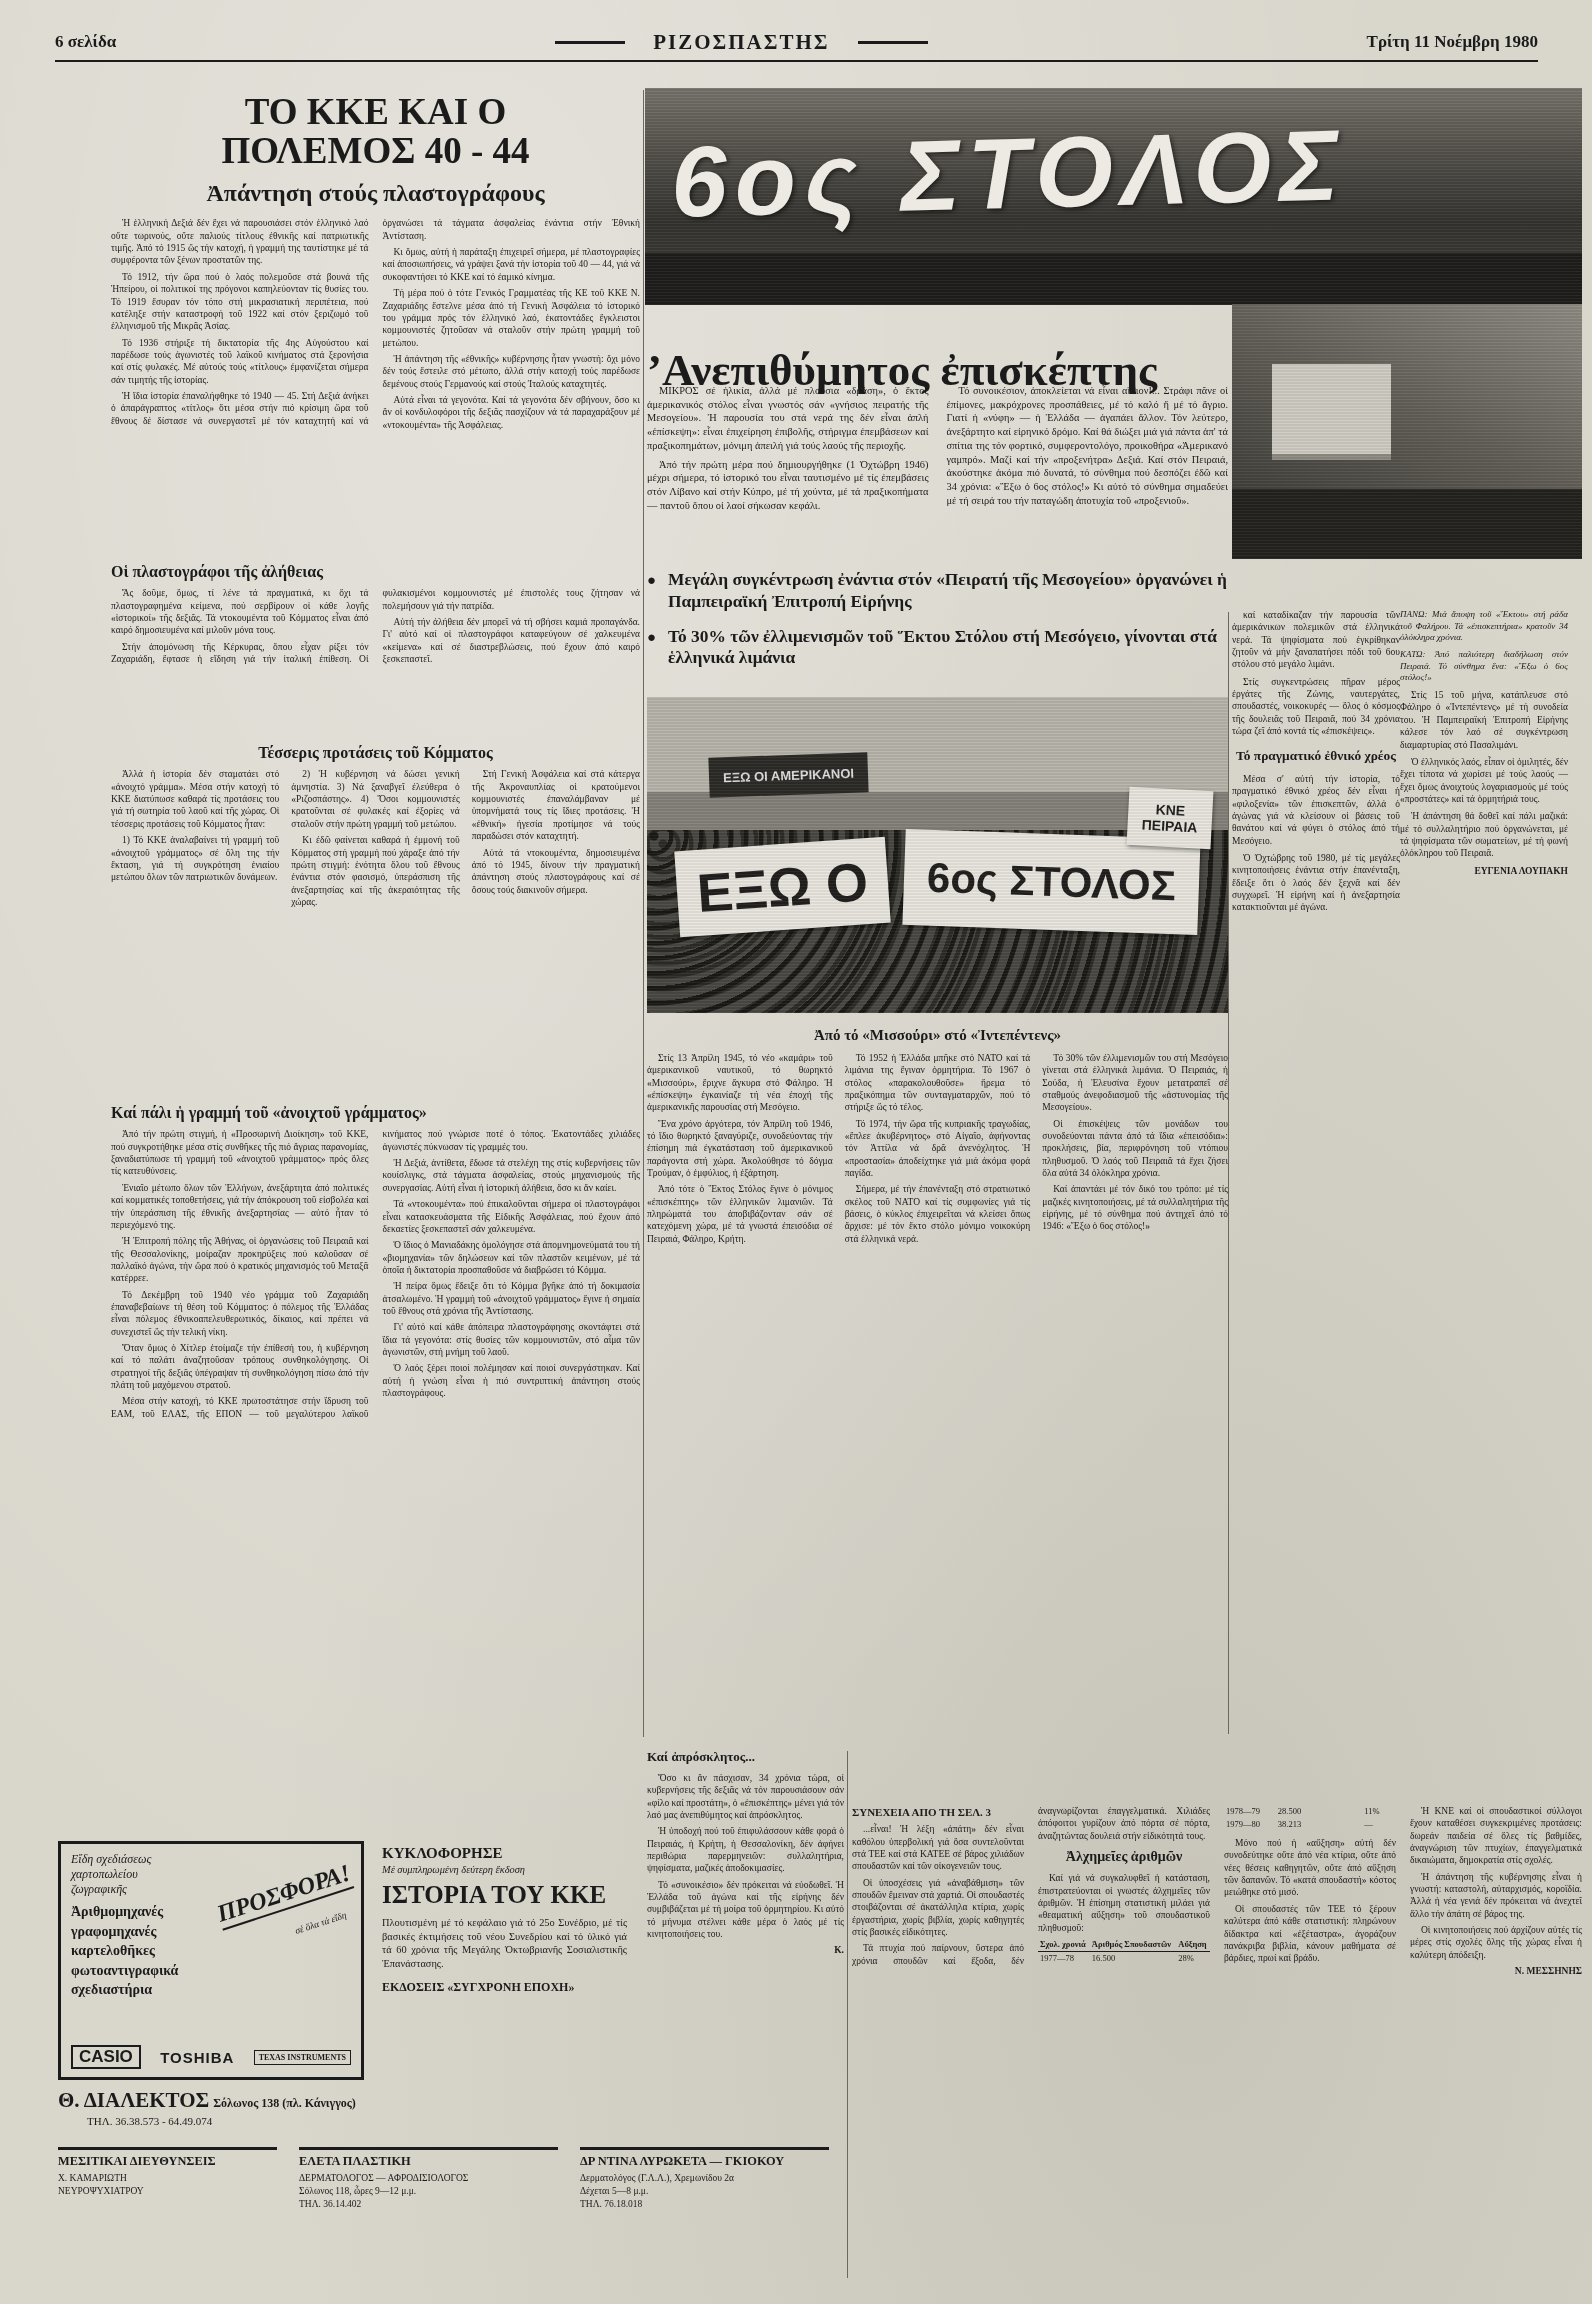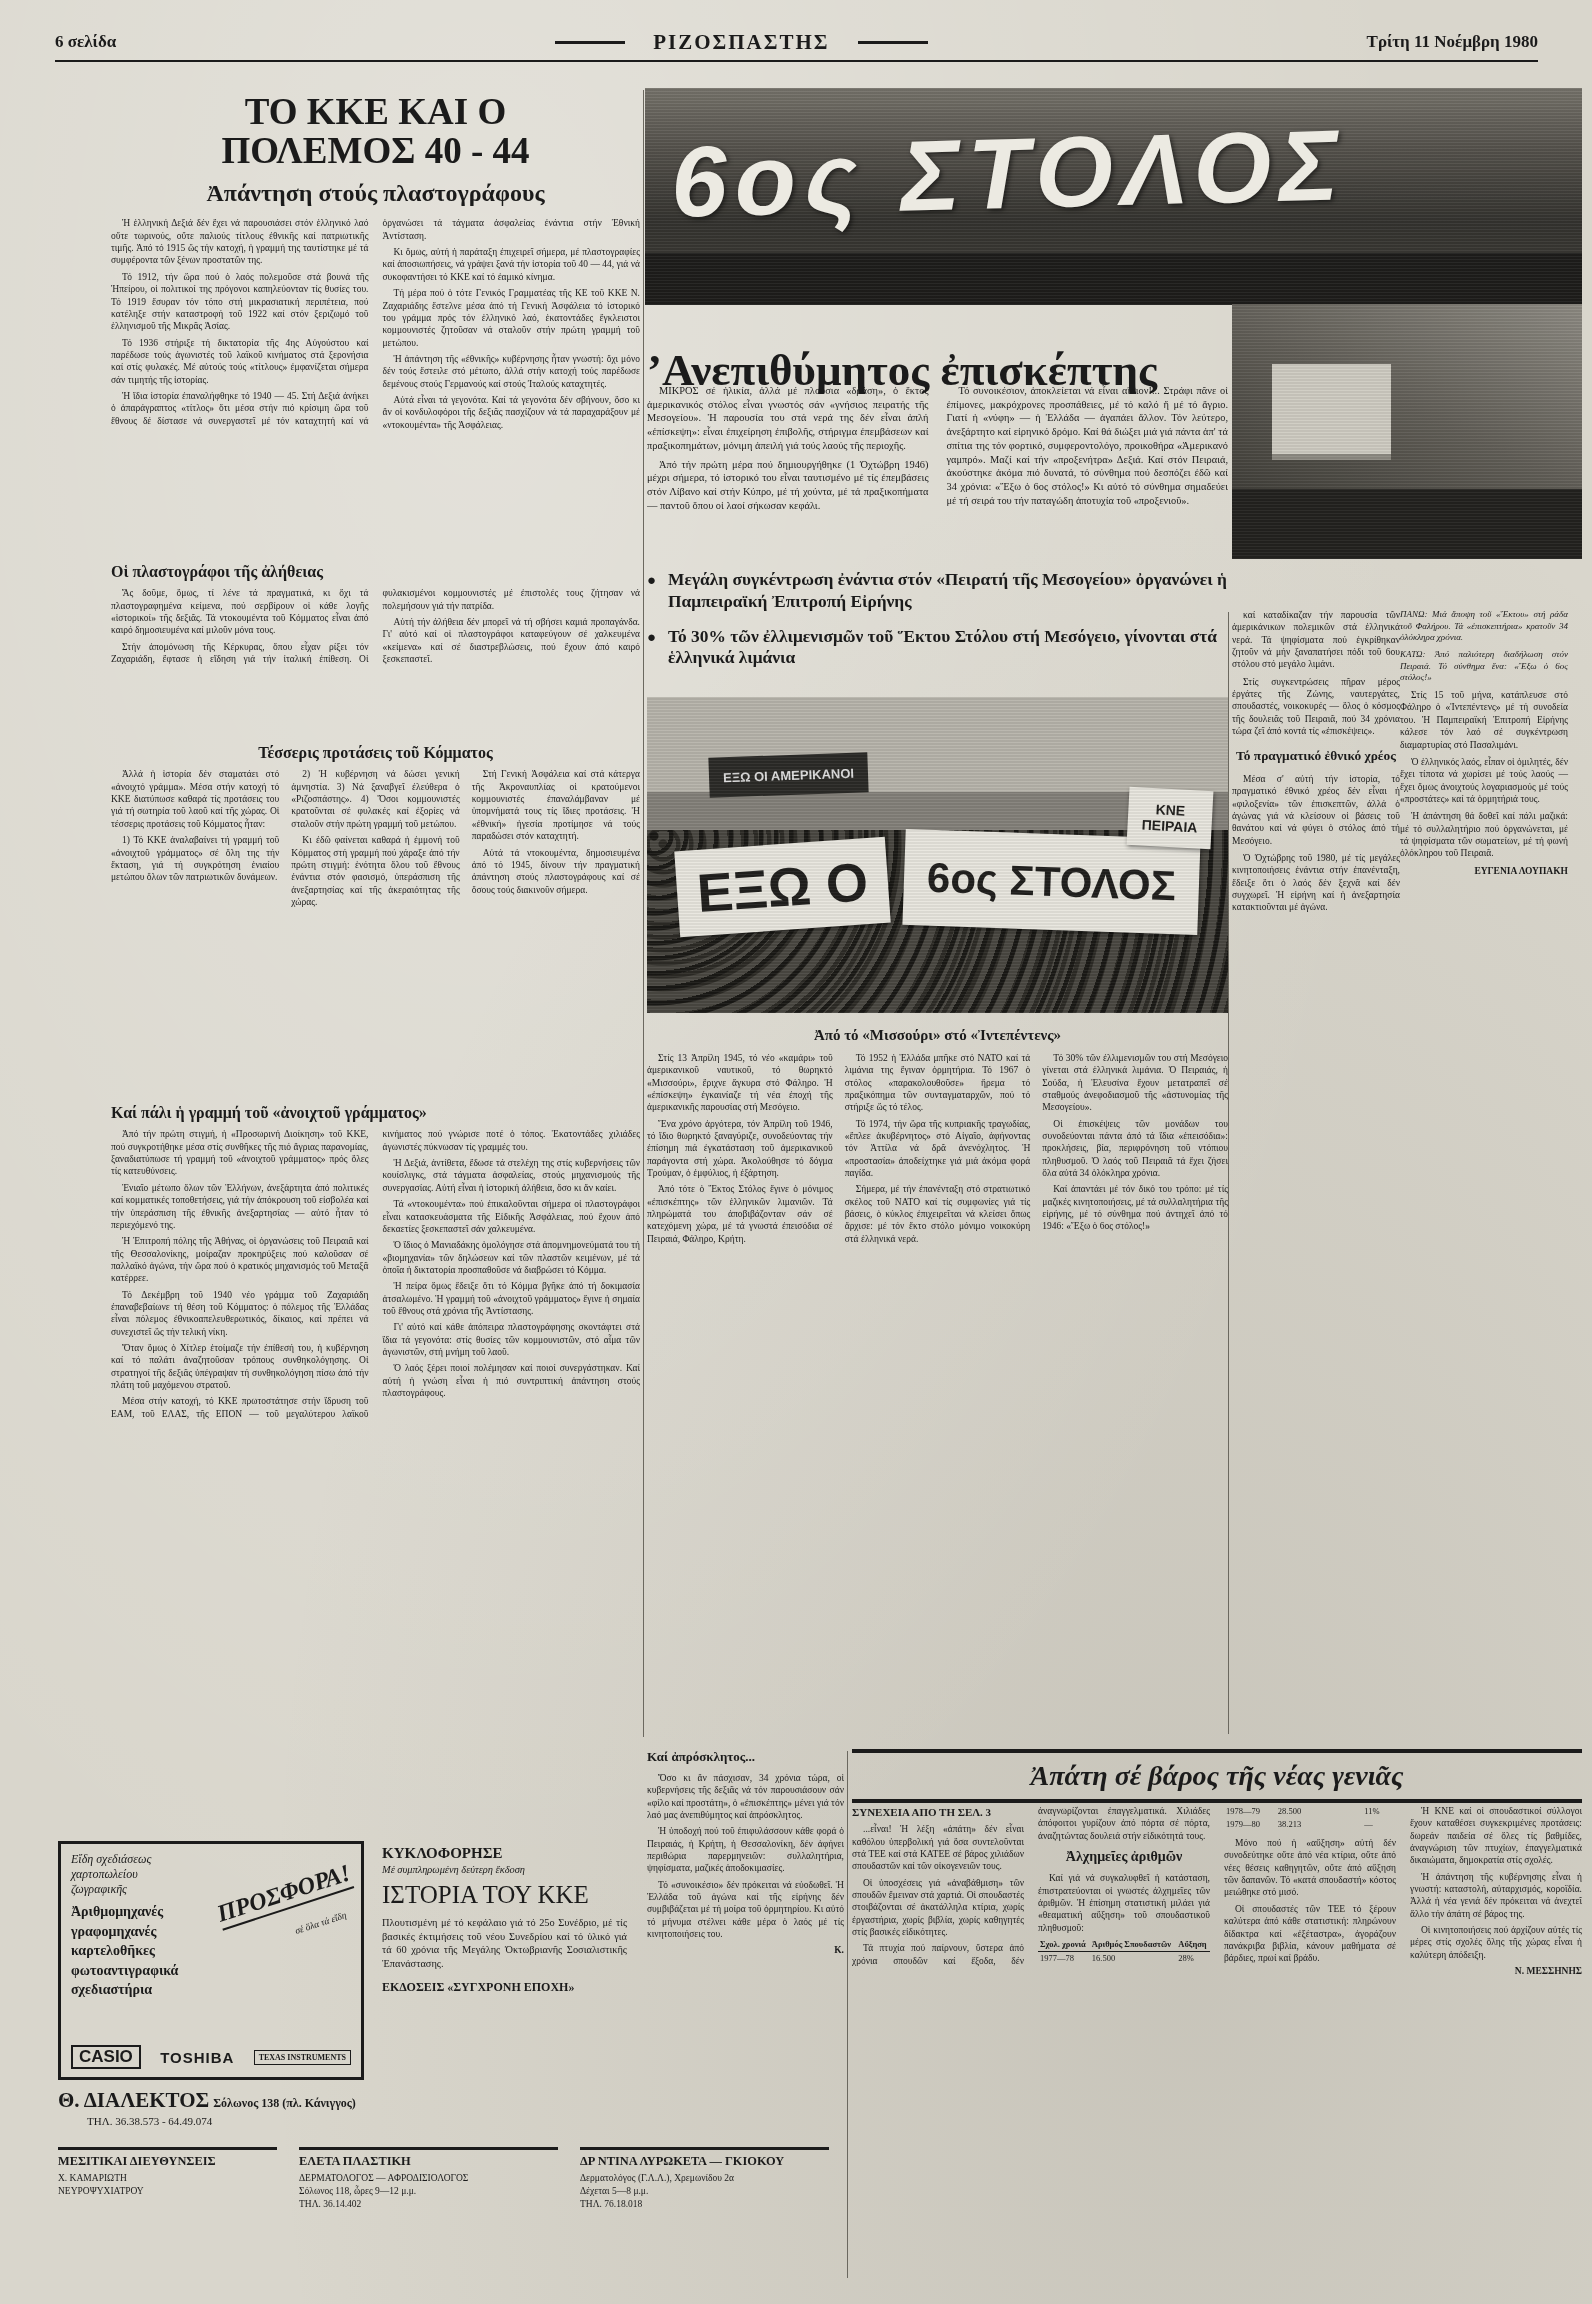--- a/index.html
+++ b/index.html
@@ -105,21 +105,21 @@
   .brand-casio{font-weight:bold;font-size:17px;font-family:"Liberation Sans",sans-serif;border:2px solid #1b1b1b;padding:0 6px;}
   .brand-toshiba{font-weight:bold;font-size:15px;font-family:"Liberation Sans",sans-serif;letter-spacing:1px;}
   .brand-ti{font-size:8px;font-weight:bold;border:1px solid #1b1b1b;padding:2px 4px;text-align:center;}
   .dealer{position:absolute;left:58px;top:2088px;width:306px;}
   .dealer-name{font-size:21px;font-weight:bold;}
   .dealer-addr{font-size:12px;font-weight:bold;}
   .dealer-phones{font-size:11px;margin-top:2px;margin-left:29px;}
   .ad-book{position:absolute;left:372px;top:1841px;width:265px;height:293px;padding:4px 10px;box-sizing:border-box;}
   .book-head{font-size:15px;font-weight:bold;}
   .book-sub{font-size:10.4px;font-style:italic;margin:2px 0 6px;}
-  .book-title{font-size:25px;font-weight:normal;line-height:1.08;margin-bottom:8px;}
+  .book-title{font-size:25px;font-weight:bold;line-height:1.08;margin-bottom:8px;}
   .book-body{font-size:10.4px;line-height:1.3;text-align:justify;}
   .book-pub{font-size:12px;font-weight:bold;margin-top:10px;}
   .classifieds{position:absolute;left:58px;top:2147px;width:788px;display:flex;gap:22px;}
   .cls{border-top:3px solid #1b1b1b;padding-top:4px;}
   .cls-0{width:219px;}.cls-1{width:259px;}.cls-2{width:249px;}
   .cls-title{font-weight:bold;font-size:12.4px;margin-bottom:3px;}
   .cls-line{font-size:9.5px;line-height:1.35;}
 </style>
 </head>
 <body>
@@ -257,23 +257,20 @@
     <div class="rc">
       <p class="caption">ΠΑΝΩ: Μιά ἄποψη τοῦ «Ἕκτου» στή ράδα τοῦ Φαλήρου. Τά «ἐπισκεπτήρια» κρατοῦν 34 ὁλόκληρα χρόνια.</p>
       <p class="caption">ΚΑΤΩ: Ἀπό παλιότερη διαδήλωση στόν Πειραιά. Τό σύνθημα ἕνα: «Ἔξω ὁ 6ος στόλος!»</p>
       <p>Στίς 15 τοῦ μήνα, κατάπλευσε στό Φάληρο ὁ «Ἰντεπέντενς» μέ τή συνοδεία του. Ἡ Παμπειραϊκή Ἐπιτροπή Εἰρήνης κάλεσε τόν λαό σέ συγκέντρωση διαμαρτυρίας στό Πασαλιμάνι.</p>
       <p>Ὁ ἑλληνικός λαός, εἶπαν οἱ ὁμιλητές, δέν ἔχει τίποτα νά χωρίσει μέ τούς λαούς — ἔχει ὅμως ἀνοιχτούς λογαριασμούς μέ τούς «προστάτες» καί τά ὁρμητήριά τους.</p>
       <p>Ἡ ἀπάντηση θά δοθεῖ καί πάλι μαζικά: μέ τό συλλαλητήριο πού ὀργανώνεται, μέ τά ψηφίσματα τῶν σωματείων, μέ τή φωνή ὁλόκληρου τοῦ Πειραιᾶ.</p>
       <p class="sig">ΕΥΓΕΝΙΑ ΛΟΥΠΑΚΗ</p>
     </div>
   </div>
 
-  <div class="apati-box">
-    <span>Ἀπάτη σέ βάρος τῆς νέας γενιᾶς</span>
-  </div>
   <div class="apati-body">
     <p class="cont-label">ΣΥΝΕΧΕΙΑ ΑΠΟ ΤΗ ΣΕΛ. 3</p>
     <p>...εἶναι! Ἡ λέξη «ἀπάτη» δέν εἶναι καθόλου ὑπερβολική γιά ὅσα συντελοῦνται στά ΤΕΕ καί στά ΚΑΤΕΕ σέ βάρος χιλιάδων σπουδαστῶν καί τῶν οἰκογενειῶν τους.</p>
     <p>Οἱ ὑποσχέσεις γιά «ἀναβάθμιση» τῶν σπουδῶν ἔμειναν στά χαρτιά. Οἱ σπουδαστές στοιβάζονται σέ ἀκατάλληλα κτίρια, χωρίς ἐργαστήρια, χωρίς βιβλία, χωρίς καθηγητές στίς βασικές εἰδικότητες.</p>
     <p>Τά πτυχία πού παίρνουν, ὕστερα ἀπό χρόνια σπουδῶν καί ἔξοδα, δέν ἀναγνωρίζονται ἐπαγγελματικά. Χιλιάδες ἀπόφοιτοι γυρίζουν ἀπό πόρτα σέ πόρτα, ἀναζητώντας δουλειά στήν εἰδικότητά τους.</p>
     <h5 class="apati-sub">Ἀλχημεῖες ἀριθμῶν</h5>
     <p>Καί γιά νά συγκαλυφθεῖ ἡ κατάσταση, ἐπιστρατεύονται οἱ γνωστές ἀλχημεῖες τῶν ἀριθμῶν. Ἡ ἐπίσημη στατιστική μιλάει γιά «θεαματική αὔξηση» τοῦ σπουδαστικοῦ πληθυσμοῦ:</p>
     <table class="mini-table">
       <thead>
         <tr>

